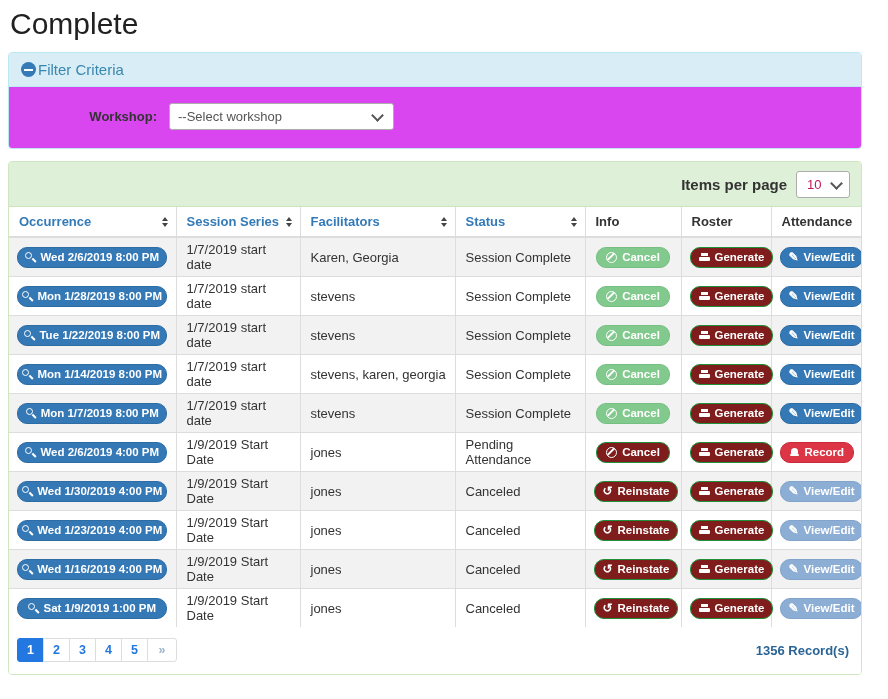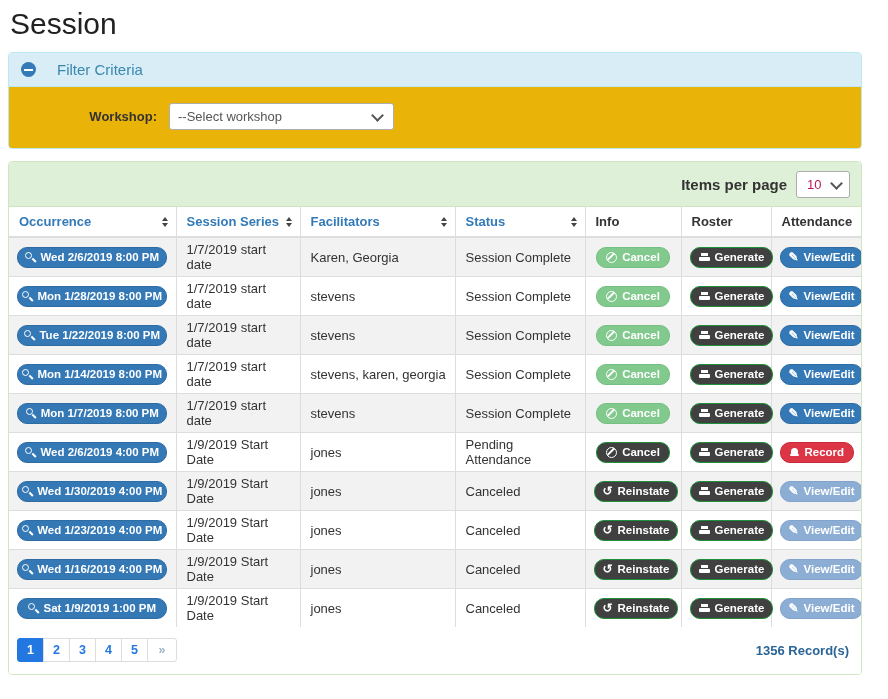--- a/index.html
+++ b/index.html
@@ -6,26 +6,26 @@
   html, body { width: 888px; height: 699px; overflow: hidden; background: #fff;
     font-family: "Liberation Sans", sans-serif; color: #333; }
 
   .container { width: 854px; margin-left: 8px; }
 
   h1.page-title { font-size: 30px; font-weight: 400; color: #212121; margin: 7px 0 11px 2px; }
 
   
   .filter-panel { border: 1px solid #bce8f1; border-radius: 4px; overflow: hidden; }
   .filter-header { background: #d9edf7; padding: 8px 12px; display: flex; align-items: center;
-    gap: 21px; color: #3a87ad; font-size: 15px; cursor: pointer; border-bottom: 1px solid #bce8f1; }
+    gap: 2px; color: #3a87ad; font-size: 15px; cursor: pointer; border-bottom: 1px solid #bce8f1; }
   .ico-minus-circle { width: 15px; height: 15px; border-radius: 50%; background: #337ab7;
     position: relative; display: inline-block; flex: 0 0 15px; }
   .ico-minus-circle::after { content: ""; position: absolute; left: 3px; right: 3px; top: 6.5px;
     height: 2px; background: #fff; }
-  .filter-body { background: #eab308; padding: 16px 0 18px 0; }
+  .filter-body { background: #d946ef; padding: 16px 0 18px 0; }
   .filter-row { display: flex; align-items: center; }
   .filter-row + .filter-row { margin-top: 10px; }
   .field { display: flex; align-items: center; }
   .field label { width: 160px; text-align: right; font-weight: bold; font-size: 13px;
     color: #333; padding-right: 12px; }
   .field.second label { width: 112px; }
   .field.second { margin-left: 62px; }
 
   .select-wrap { position: relative; display: inline-block; }
   .select-wrap::after { content: ""; position: absolute; right: 12px; top: 8px; width: 7px;
@@ -70,21 +70,21 @@
   td.cell-btn { text-align: center; }
 
   .btn { display: inline-flex; align-items: center; justify-content: center; gap: 5px;
     border-radius: 10px; color: #fff; font-size: 11.5px; font-weight: bold;
     border: 1px solid transparent; padding: 3px 8px; height: 21px; cursor: pointer;
     font-family: inherit; white-space: nowrap; }
   .btn-occurrence { width: 150px; }
   .btn-action { min-width: 74px; }
   .btn-primary { background: #3478b6; border-color: #2e6da4; }
   .btn-primary-light { background: #8cadd4; border-color: #81a3cc; cursor: default; }
-  .btn-success { background: #404040; border-color: #1f8f39; align-items: center; }
+  .btn-success { background: #7f1d1d; border-color: #1f8f39; align-items: center; }
   .btn-success-light { background: #82c98e; border-color: #76bf83; cursor: default; }
   .btn-danger { background: #dc3545; border-color: #c82a3a; }
 
   
   .ico-search { width: 10px; height: 10px; display: inline-block; position: relative; flex: 0 0 10px; }
   .ico-search::before { content: ""; position: absolute; width: 5px; height: 5px;
     border: 1.5px solid #fff; border-radius: 50%; left: 0; top: 0; }
   .ico-search::after { content: ""; position: absolute; width: 1.5px; height: 4.5px;
     background: #fff; transform: rotate(-45deg); left: 7.5px; top: 5.5px; }
   .ico-ban { width: 11px; height: 11px; display: inline-block; position: relative;
@@ -114,21 +114,21 @@
   .pagination li:last-child button { border-radius: 0 3px 3px 0; width: 30px; }
   .pagination li button.active { background: #2377e0; border-color: #2377e0; color: #fff; }
   .pagination li button.next { color: #9db3c8; }
   .record-count { font-size: 13px; font-weight: 600; color: #2a6496; }
 </style>
 </head>
 <body>
 
 <div class="container">
 
-  <h1 class="page-title">Session</h1>
+  <h1 class="page-title">Complete</h1>
 
   <section class="filter-panel">
     <div class="filter-header">
       <span class="ico-minus-circle"></span>
       <span>Filter Criteria</span>
     </div>
     <div class="filter-body">
       <div class="filter-row">
         <div class="field">
           <label>Workshop:</label>

